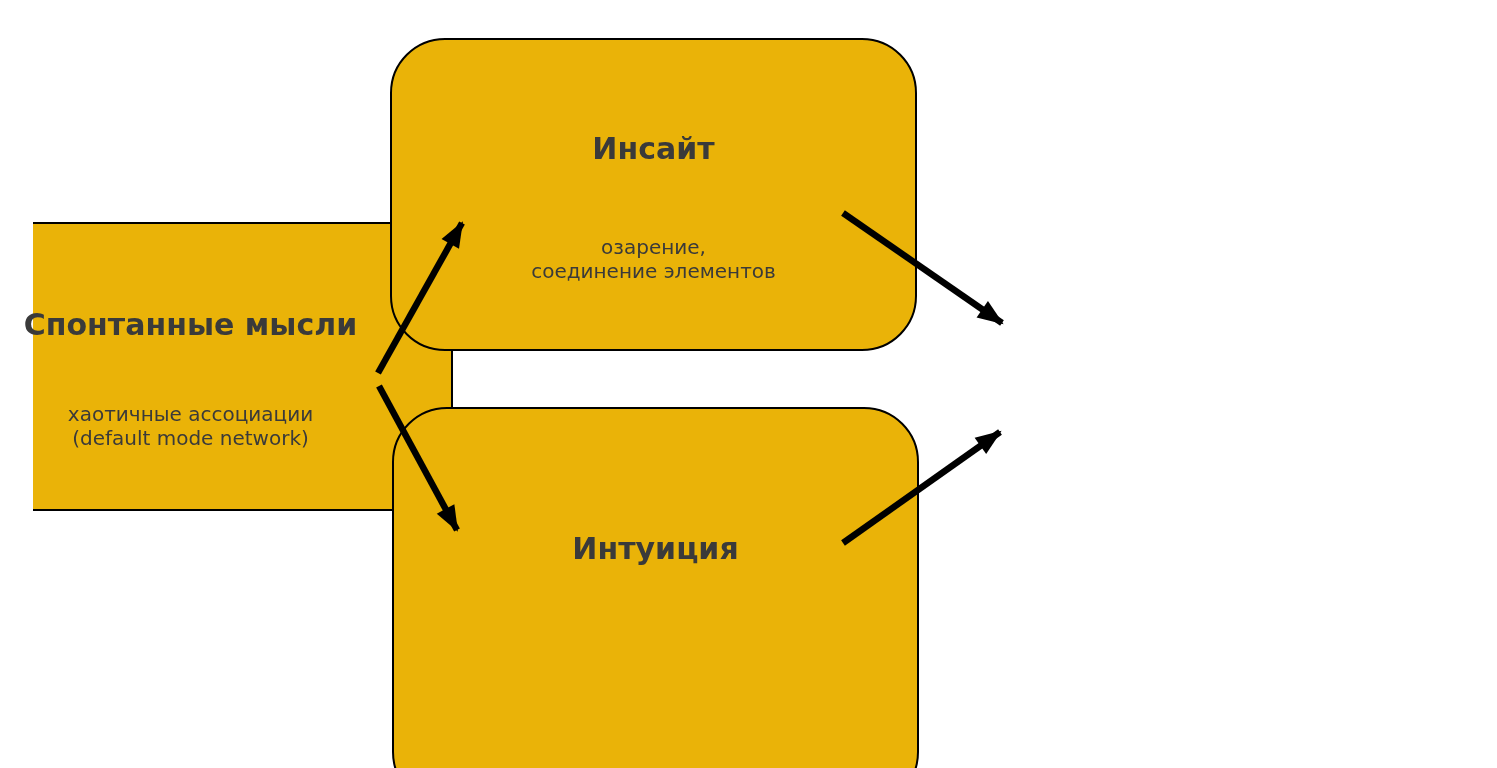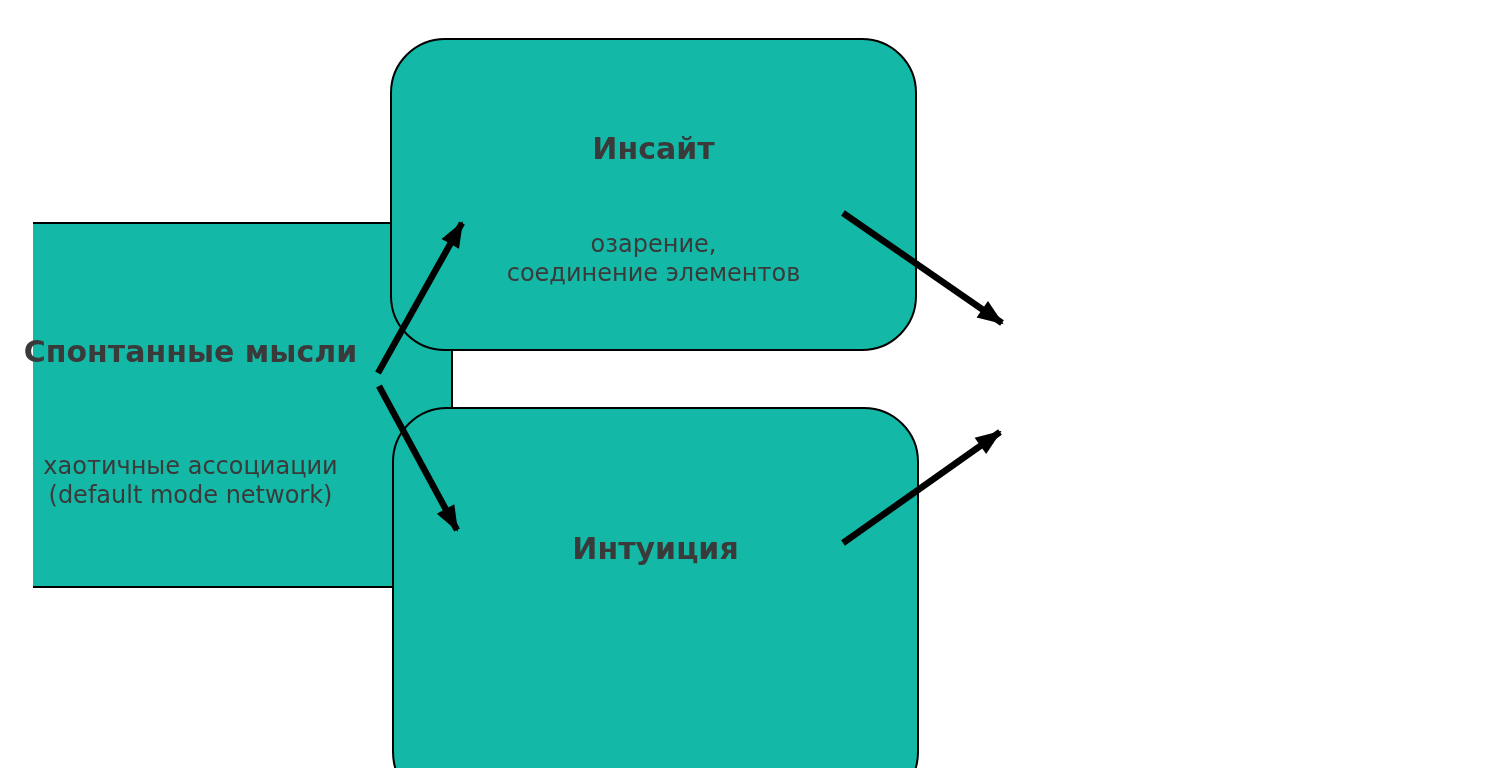--- a/index.html
+++ b/index.html
@@ -7,27 +7,27 @@
     position: relative;
     width: 1497px;
     height: 768px;
     background: #ffffff;
     overflow: hidden;
     font-family: "DejaVu Sans", "Liberation Sans", sans-serif;
     color: #3a3a3a;
   }
   .node {
     position: absolute;
-    background: #14b8a6;
+    background: #eab308;
     border: 2.7px solid #000000;
     box-sizing: border-box;
   }
   .node-rounded { border-radius: 55px; }
   .node-spontaneous {
-    left: 33px; top: 222px; width: 420px; height: 366px;
+    left: 33px; top: 222px; width: 420px; height: 289px;
     border-left: none;
     border-radius: 0;
     z-index: 1;
   }
   .node-insight   { left: 390px; top: 38px;  width: 527px; height: 313px; z-index: 2; }
   .node-intuition { left: 392px; top: 407px; width: 527px; height: 400px; z-index: 2; }
   .node-question  { left: 933px; top: 222px; width: 527px; height: 313px; z-index: 2; }
   .node-text {
     position: absolute;
     left: 0; width: 100%;
@@ -37,21 +37,21 @@
   
   .node-spontaneous .node-text { left: -106px; width: 527px; }
   .node-title {
     top: 35%;
     font-size: 30px;
     font-weight: bold;
     letter-spacing: 0px;
   }
   .node-subtitle {
     top: 71%;
-    font-size: 24px;
+    font-size: 20px;
     line-height: 1.2;
     white-space: pre-line;
   }
   .arrow-layer {
     position: absolute;
     left: 0; top: 0;
     width: 1497px; height: 768px;
     z-index: 3;
     pointer-events: none;
   }

